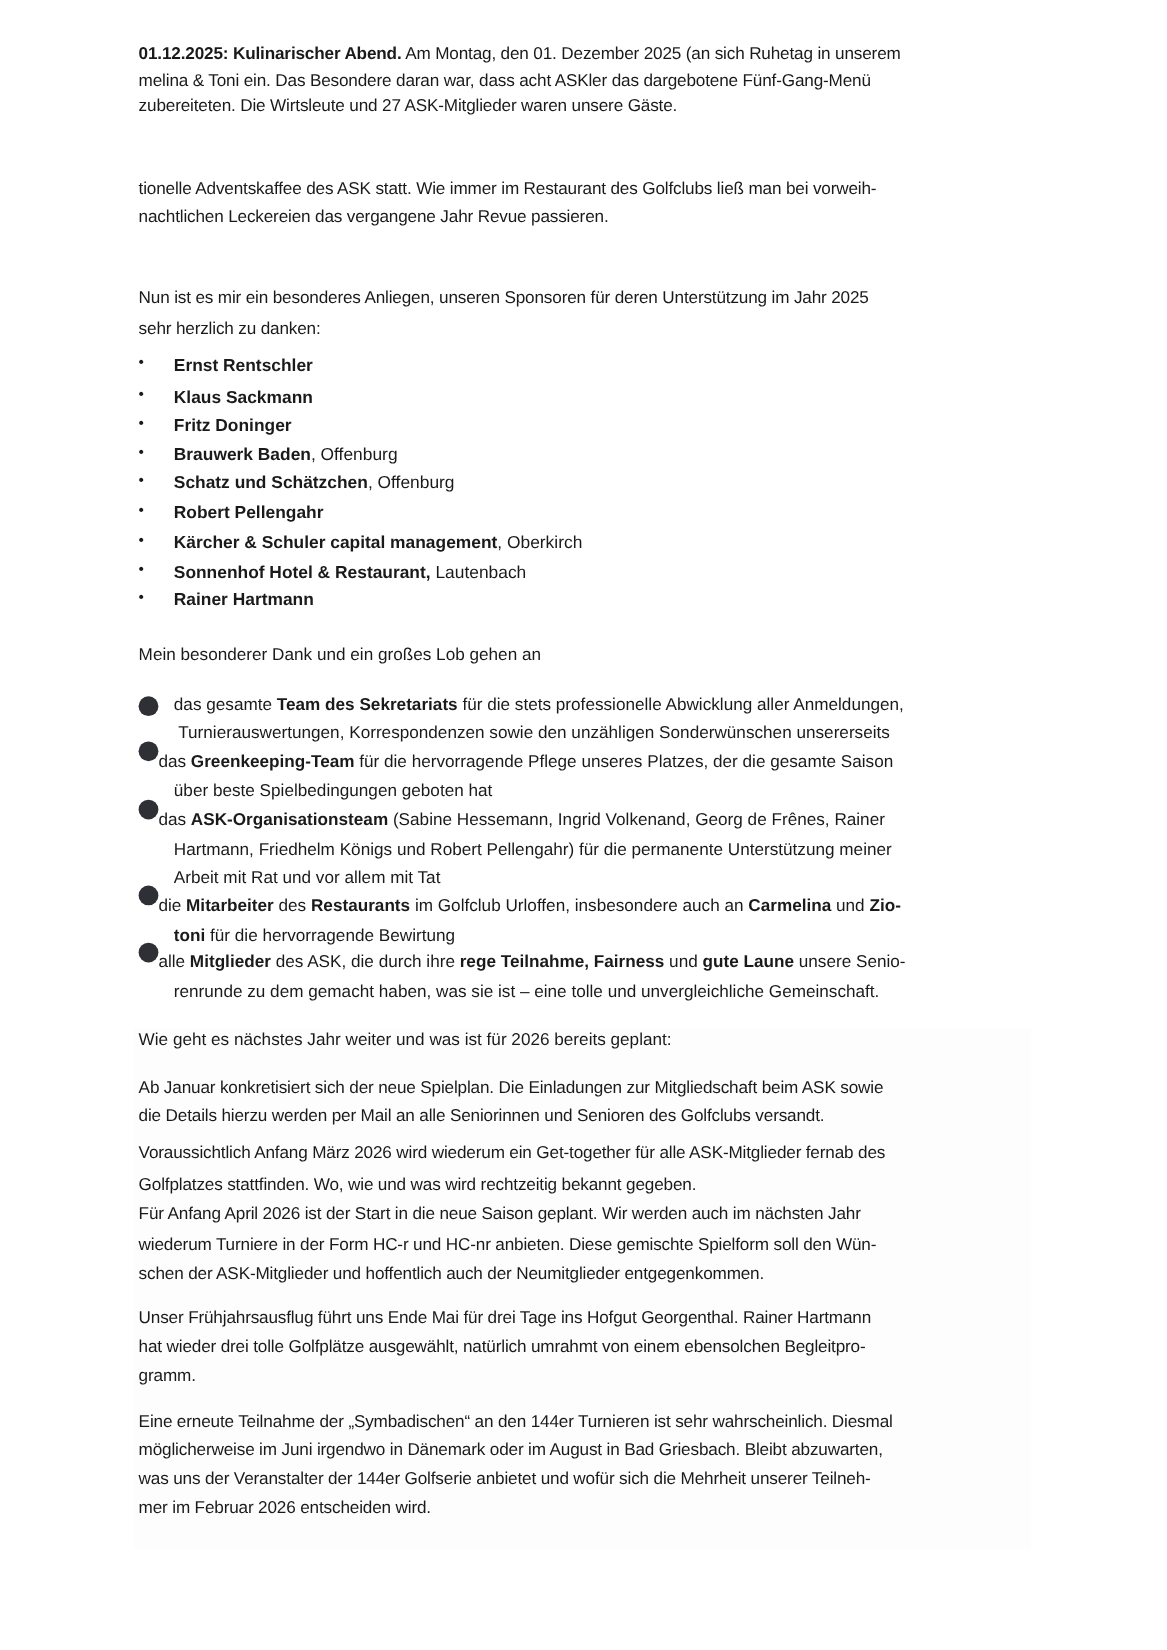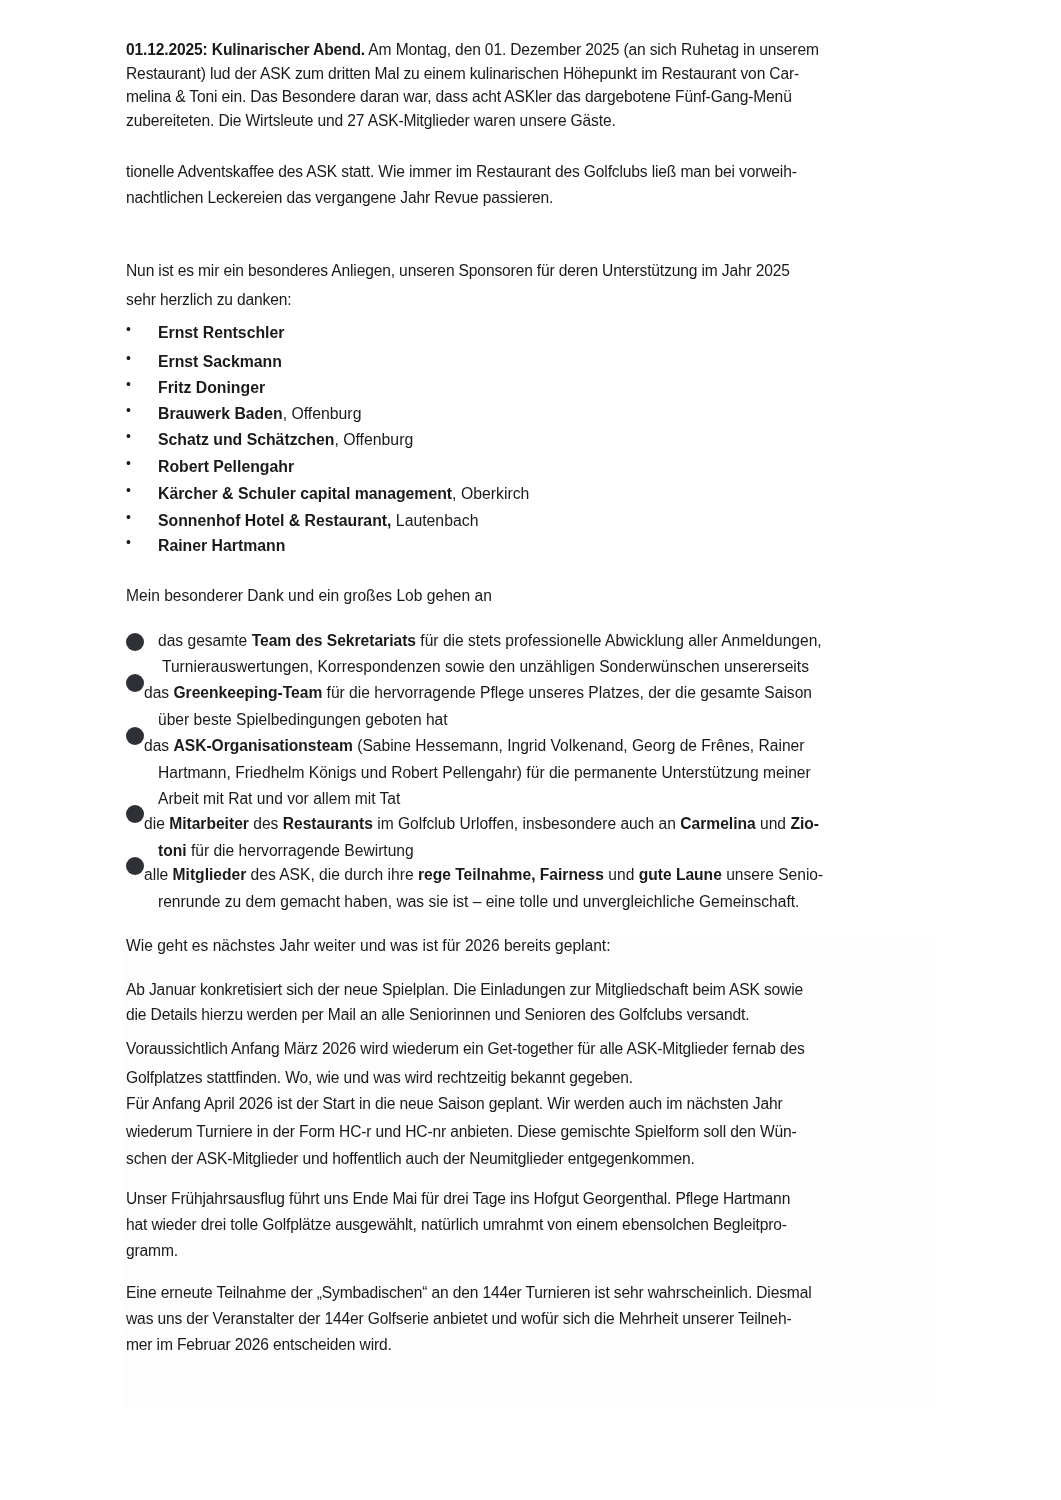--- a/index.html
+++ b/index.html
@@ -27,21 +27,20 @@
   }
   .tline { position: absolute; white-space: nowrap; line-height: 22px; }
 </style>
 </head>
 <body>
 
 <div class="panel"></div>
 
 <div class="para" style="top:38px;">
   <div class="line"><b>01.12.2025: Kulinarischer Abend.</b><span> Am Montag, den 01. Dezember 2025 (an sich Ruhetag in unserem</span></div>
-  <div class="line">Restaurant) lud der ASK zum dritten Mal zu einem kulinarischen Höhepunkt im Restaurant von Car-</div>
   <div class="line">melina &amp; Toni ein. Das Besondere daran war, dass acht ASKler das dargebotene Fünf-Gang-Menü</div>
   <div class="line">zubereiteten. Die Wirtsleute und 27 ASK-Mitglieder waren unsere Gäste.</div>
 </div>
 
 <div class="para" style="top:159px; line-height:26px;">
   <div class="line">tionelle Adventskaffee des ASK statt. Wie immer im Restaurant des Golfclubs ließ man bei vorweih-</div>
   <div class="line">nachtlichen Leckereien das vergangene Jahr Revue passieren.</div>
 </div>
 
 <div class="para" style="top:256px; line-height:29px;">
@@ -49,21 +48,21 @@
   <div class="line">sehr herzlich zu danken:</div>
 </div>
 
 <div class="sponsors">
   <div class="sponsor" style="top:4px;">
     <span class="dot">•</span>
     <span class="txt"><b>Ernst Rentschler</b><span></span></span>
   </div>
   <div class="sponsor" style="top:33px;">
     <span class="dot">•</span>
-    <span class="txt"><b>Ernst Sackmann</b><span></span></span>
+    <span class="txt"><b>Klaus Sackmann</b><span></span></span>
   </div>
   <div class="sponsor" style="top:59px;">
     <span class="dot">•</span>
     <span class="txt"><b>Fritz Doninger</b><span></span></span>
   </div>
   <div class="sponsor" style="top:85px;">
     <span class="dot">•</span>
     <span class="txt"><b>Brauwerk Baden</b><span>, Offenburg</span></span>
   </div>
   <div class="sponsor" style="top:111px;">
@@ -135,22 +134,23 @@
 
 <div class="para" style="top:1038px;">
   <div class="tline" style="left:0; top:0;">Voraussichtlich Anfang März 2026 wird wiederum ein Get-together für alle ASK-Mitglieder fernab des</div>
   <div class="tline" style="left:0; top:29px;">Golfplatzes stattfinden. Wo, wie und was wird rechtzeitig bekannt gegeben.</div>
   <div class="tline" style="left:0; top:55px;">Für Anfang April 2026 ist der Start in die neue Saison geplant. Wir werden auch im nächsten Jahr</div>
   <div class="tline" style="left:0; top:83px;">wiederum Turniere in der Form HC-r und HC-nr anbieten. Diese gemischte Spielform soll den Wün-</div>
   <div class="tline" style="left:0; top:110px;">schen der ASK-Mitglieder und hoffentlich auch der Neumitglieder entgegenkommen.</div>
 </div>
 
 <div class="para" style="top:1186px; line-height:26px;">
-  <div class="line">Unser Frühjahrsausflug führt uns Ende Mai für drei Tage ins Hofgut Georgenthal. Pflege Hartmann</div>
+  <div class="line">Unser Frühjahrsausflug führt uns Ende Mai für drei Tage ins Hofgut Georgenthal. Rainer Hartmann</div>
   <div class="line">hat wieder drei tolle Golfplätze ausgewählt, natürlich umrahmt von einem ebensolchen Begleitpro-</div>
   <div class="line">gramm.</div>
 </div>
 
 <div class="para" style="top:1280px; line-height:26px;">
   <div class="line">Eine erneute Teilnahme der „Symbadischen“ an den 144er Turnieren ist sehr wahrscheinlich. Diesmal</div>
+  <div class="line">möglicherweise im Juni irgendwo in Dänemark oder im August in Bad Griesbach. Bleibt abzuwarten,</div>
   <div class="line">was uns der Veranstalter der 144er Golfserie anbietet und wofür sich die Mehrheit unserer Teilneh-</div>
   <div class="line">mer im Februar 2026 entscheiden wird.</div>
 </div>
 
 </body></html>

